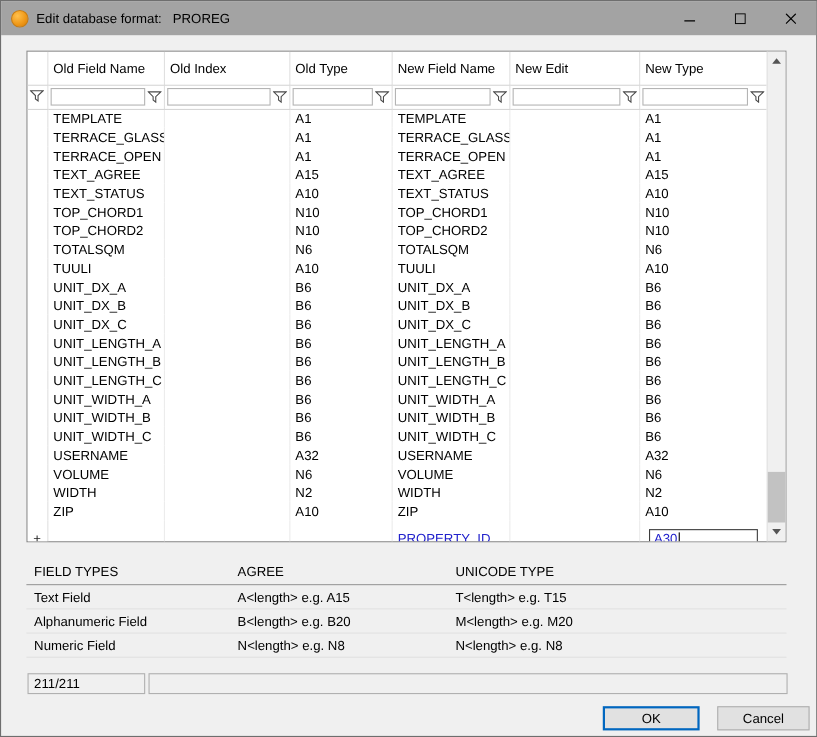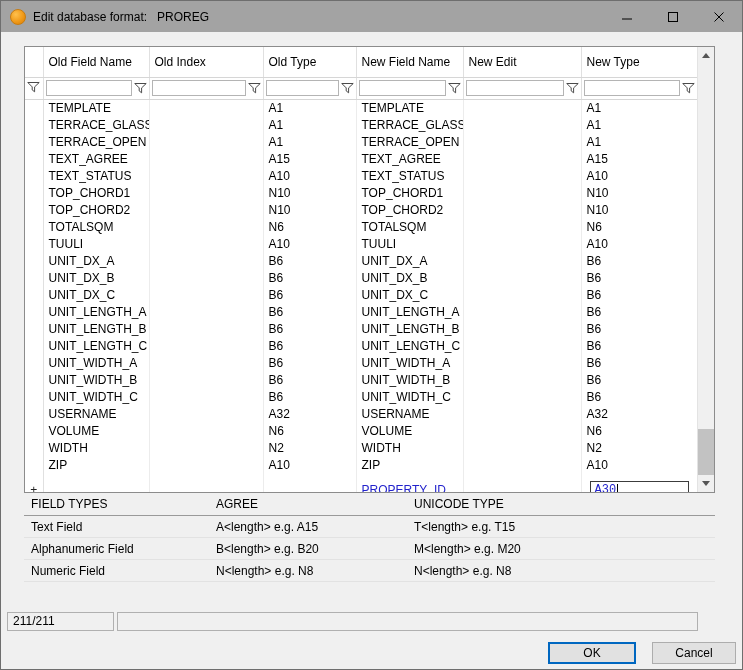--- a/index.html
+++ b/index.html
@@ -33,40 +33,40 @@
   .filter-input { flex:1 1 auto; height:16px; background:#fff; border:1px solid #b4b4b4; }
   .funnel { flex:0 0 auto; width:13px; height:12px; display:inline-flex; align-items:center; justify-content:center; }
 
   .rowhdr { width:18px; padding:0; text-align:center; border-right:1px solid #e0e0e0; background:#fff; }
   tbody td { height:17px; padding-left:5px; border-right:1px solid #ececec; }
   tbody td.rowhdr { padding-left:0; }
 
   .new-row td { height:18px; }
   .newmark { font-size:12px; color:#222; }
   .blue { color:#2222cc; }
-  .editcell { padding:8px !important;font-family:Liberation Mono, monospace; }
+  .editcell { padding:8px !important; }
   .editor { display:flex; align-items:center; height:18px; border:1px solid #3c3c3c; background:#fff; padding-left:4px; }
   .caret { width:1px; height:12px; background:#000; margin-left:1px; }
 
   
   .vscroll { position:absolute; right:0; top:0; bottom:0; width:17px; background:#f0f0f0; border-left:1px solid #e3e3e3; }
   .sb-btn { position:absolute; left:0; width:16px; height:17px; display:flex; align-items:center; justify-content:center; }
   .sb-btn.up { top:0; } .sb-btn.down { bottom:0; }
   .tri-up { width:0; height:0; border-left:4px solid transparent; border-right:4px solid transparent; border-bottom:5px solid #555; }
   .tri-down { width:0; height:0; border-left:4px solid transparent; border-right:4px solid transparent; border-top:5px solid #555; }
   .sb-thumb { position:absolute; left:0; width:16px; bottom:17px; height:46px; background:#c2c2c2; }
 
   
-  .legend { position:absolute; left:23px; top:491px; width:691px; }
+  .legend { position:absolute; left:23px; top:507px; width:691px; }
   .legend-row { display:flex; align-items:center; height:22px; border-bottom:1px solid #e2e2e2; }
   .legend-row.lhead { height:24px; border-bottom:1px solid #9a9a9a; }
   .lc1 { width:192px; padding-left:7px; } .lc2 { width:198px; } .lc3 { flex:1; }
 
   
-  .statusbar { position:absolute; left:6px; top:611px; width:691px; height:14px; display:flex; }
+  .statusbar { position:absolute; left:24px; top:611px; width:691px; height:14px; display:flex; }
   .status-cell { border:1px solid #b0b0b0; height:19px; line-height:17px; padding-left:5px; background:#f0f0f0; }
   .status-cell.first { width:107px; }
   .status-cell.rest { flex:1; margin-left:3px; }
 
   
   .dlg-buttons { position:absolute; right:6px; top:641px; display:flex; gap:16px; }
   .btn { height:22px; background:#e1e1e1; border:1px solid #adadad; font-family:"Liberation Sans",sans-serif; font-size:12px; color:#000; }
   .btn.default { width:88px; border:2px solid #0067c0; }
   .btn.cancel { width:84px; }
 </style>

